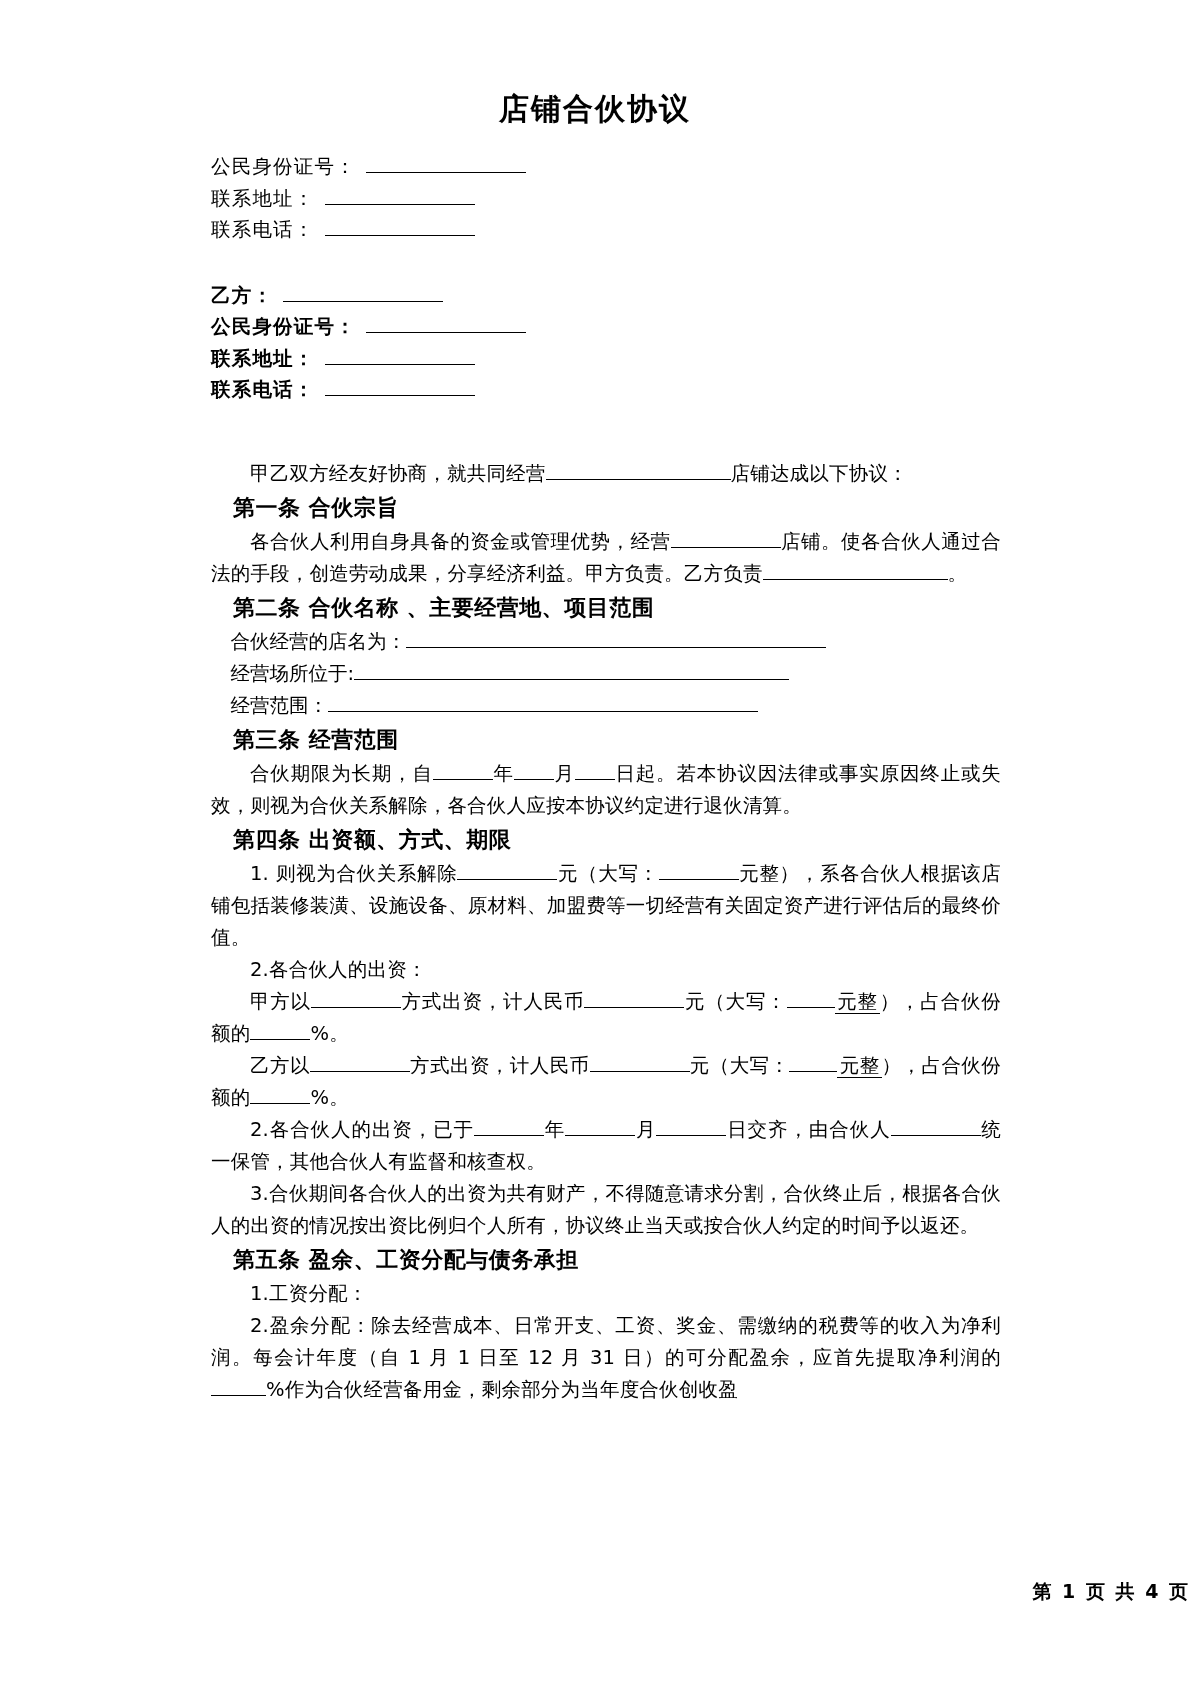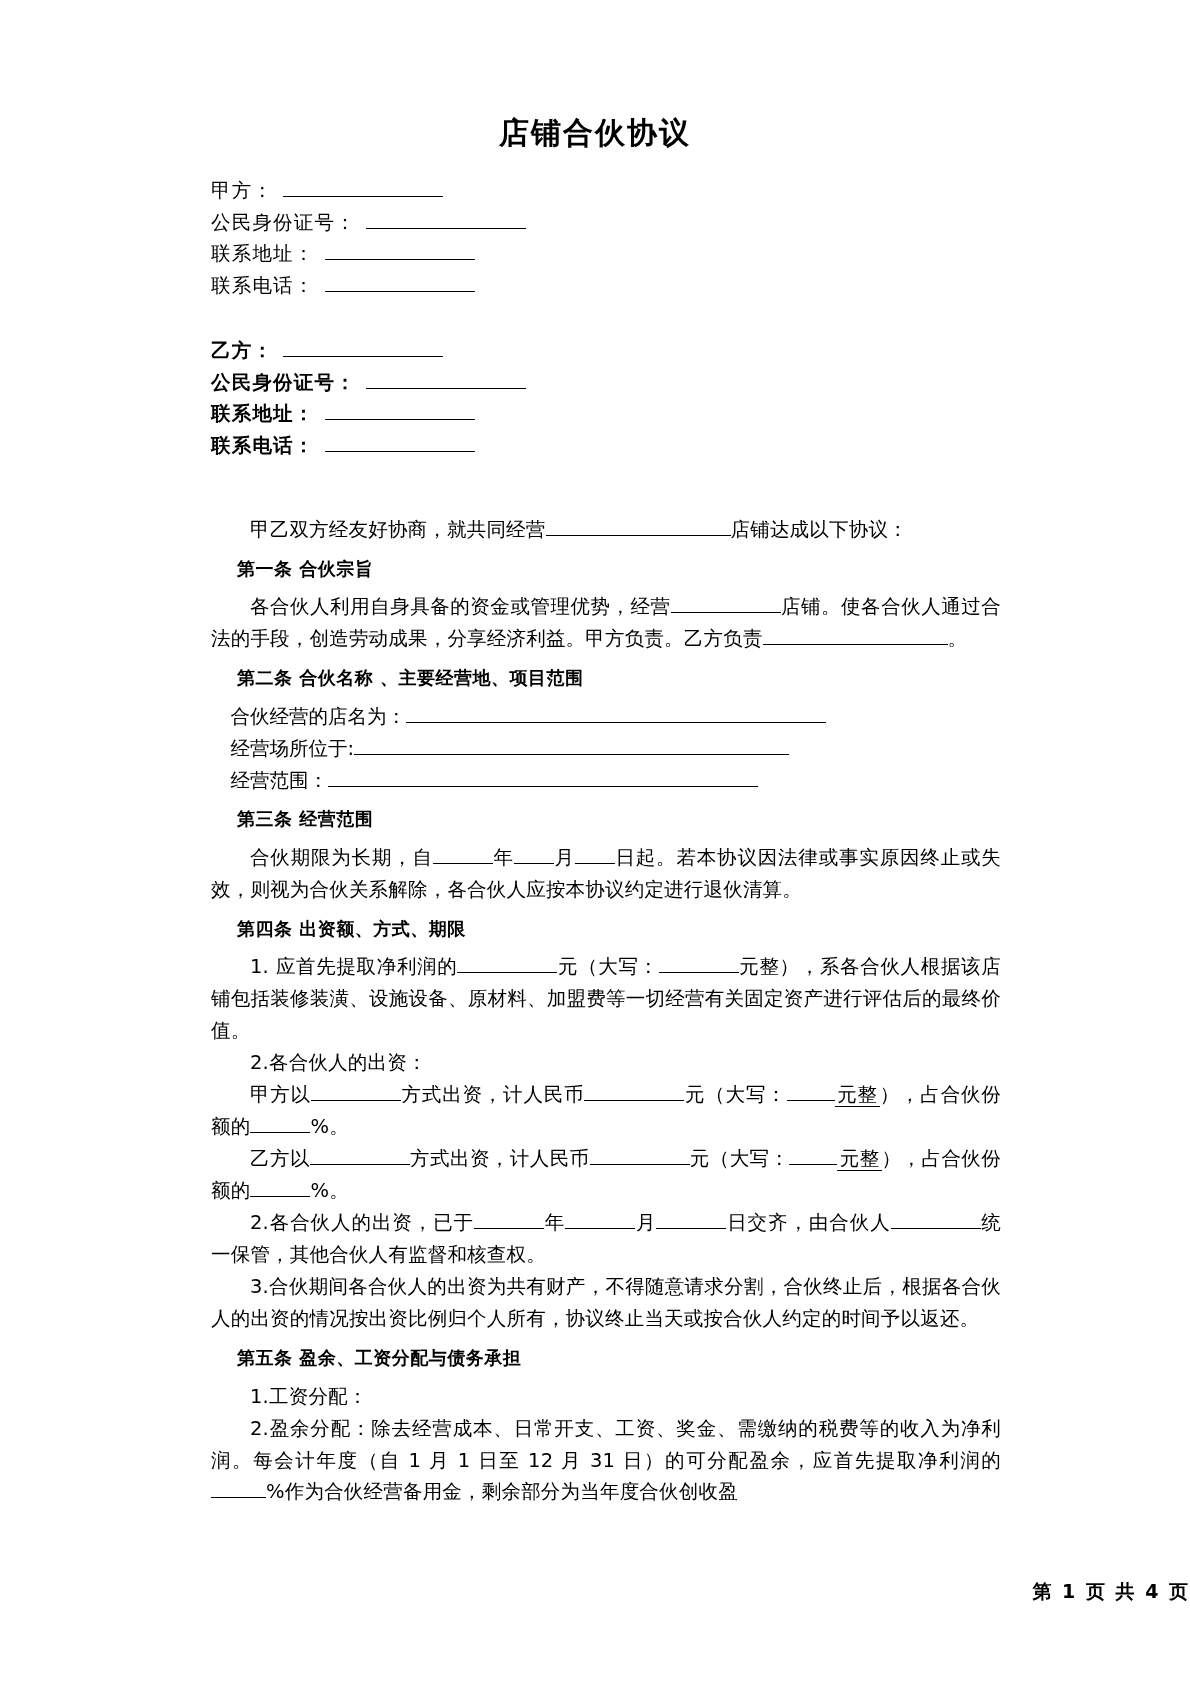--- a/index.html
+++ b/index.html
@@ -21,21 +21,21 @@
     position: relative;
     box-sizing: border-box;
     padding: 0;
   }
   .doc-title {
     text-align: center;
     font-size: 30px;
     font-weight: bold;
     letter-spacing: 2px;
     margin: 0;
-    padding-top: 116px;
+    padding-top: 92px;
     padding-bottom: 0;
     line-height: 1.1;
   }
   .content {
     margin: 0 auto;
     width: 790px;
     padding-left: 22px;
     box-sizing: content-box;
   }
   .party-block {
@@ -65,23 +65,23 @@
   p.para {
     font-size: 19.5px;
     line-height: 1.64;
     margin: 0;
     text-align: justify;
     text-justify: inter-ideograph;
     letter-spacing: 0.2px;
   }
   p.indent { text-indent: 2em; }
   h2.article {
-    font-size: 18px;
+    font-size: 22px;
     font-weight: bold;
-    margin: 8px;
+    margin: 0;
     line-height: 1.64;
     text-indent: 1em;
     letter-spacing: 0.5px;
   }
   .field-row {
     font-size: 19.5px;
     line-height: 1.64;
     text-indent: 1em;
     white-space: nowrap;
   }
@@ -129,23 +129,20 @@
 <body>
 
 <div class="page">
 
   <h1 class="doc-title">店铺合伙协议</h1>
 
   <div class="content">
 
     <div class="party-block">
       <div class="field-line">
-        <span class="lbl">甲方：</span><span class="blank w160 b-gap"></span>
-      </div>
-      <div class="field-line">
         <span class="lbl">公民身份证号：</span><span class="blank w160 b-gap"></span>
       </div>
       <div class="field-line">
         <span class="lbl">联系地址：</span><span class="blank w150 b-gap"></span>
       </div>
       <div class="field-line">
         <span class="lbl">联系电话：</span><span class="blank w150 b-gap"></span>
       </div>
     </div>
 
@@ -175,21 +172,21 @@
 
     <h2 class="article">第二条  合伙名称 、主要经营地、项目范围</h2>
     <div class="field-row"><span>合伙经营的店名为：</span><span class="long-blank lb-420"></span></div>
     <div class="field-row"><span>经营场所位于:</span><span class="long-blank lb-435"></span></div>
     <div class="field-row"><span>经营范围：</span><span class="long-blank lb-430"></span></div>
 
     <h2 class="article">第三条  经营范围</h2>
     <p class="para indent"><span>合伙期限为长期，自</span><span class="ib ib-60"></span><span>年</span><span class="ib ib-40"></span><span>月</span><span class="ib ib-40"></span><span>日起。若本协议因法律或事实原因终止或失效，则视为合伙关系解除，各合伙人应按本协议约定进行退伙清算。</span></p>
 
     <h2 class="article">第四条  出资额、方式、期限</h2>
-    <p class="para indent"><span>1.</span>&nbsp;<span>应首先提取净利润的</span><span class="ib ib-100"></span><span>元（大写：</span><span class="ib ib-80"></span><span>元整），系各合伙人根据该店铺包括装修装潢、设施设备、原材料、加盟费等一切经营有关固定资产进行评估后的最终价值。</span></p>
+    <p class="para indent"><span>1.</span>&nbsp;<span>则视为合伙关系解除</span><span class="ib ib-100"></span><span>元（大写：</span><span class="ib ib-80"></span><span>元整），系各合伙人根据该店铺包括装修装潢、设施设备、原材料、加盟费等一切经营有关固定资产进行评估后的最终价值。</span></p>
 
     <p class="para indent"><span>2.</span><span>各合伙人的出资：</span></p>
 
     <p class="para indent"><span>甲方以</span><span class="ib ib-90"></span><span>方式出资，计人民币</span><span class="ib ib-100"></span><span>元（大写：</span><span class="ib ib-48"></span><span class="u-text">元整</span><span>），占合伙份额的</span><span class="ib ib-60"></span><span>%。</span></p>
 
     <p class="para indent"><span>乙方以</span><span class="ib ib-100"></span><span>方式出资，计人民币</span><span class="ib ib-100"></span><span>元（大写：</span><span class="ib ib-48"></span><span class="u-text">元整</span><span>），占合伙份额的</span><span class="ib ib-60"></span><span>%。</span></p>
 
     <p class="para indent"><span>2.</span><span>各合伙人的出资，已于</span><span class="ib ib-70"></span><span>年</span><span class="ib ib-70"></span><span>月</span><span class="ib ib-70"></span><span>日交齐，由合伙人</span><span class="ib ib-90"></span><span>统一保管，其他合伙人有监督和核查权。</span></p>
 
     <p class="para indent"><span>3.</span><span>合伙期间各合伙人的出资为共有财产，不得随意请求分割，合伙终止后，根据各合伙人的出资的情况按出资比例归个人所有，协议终止当天或按合伙人约定的时间予以返还。</span></p>

